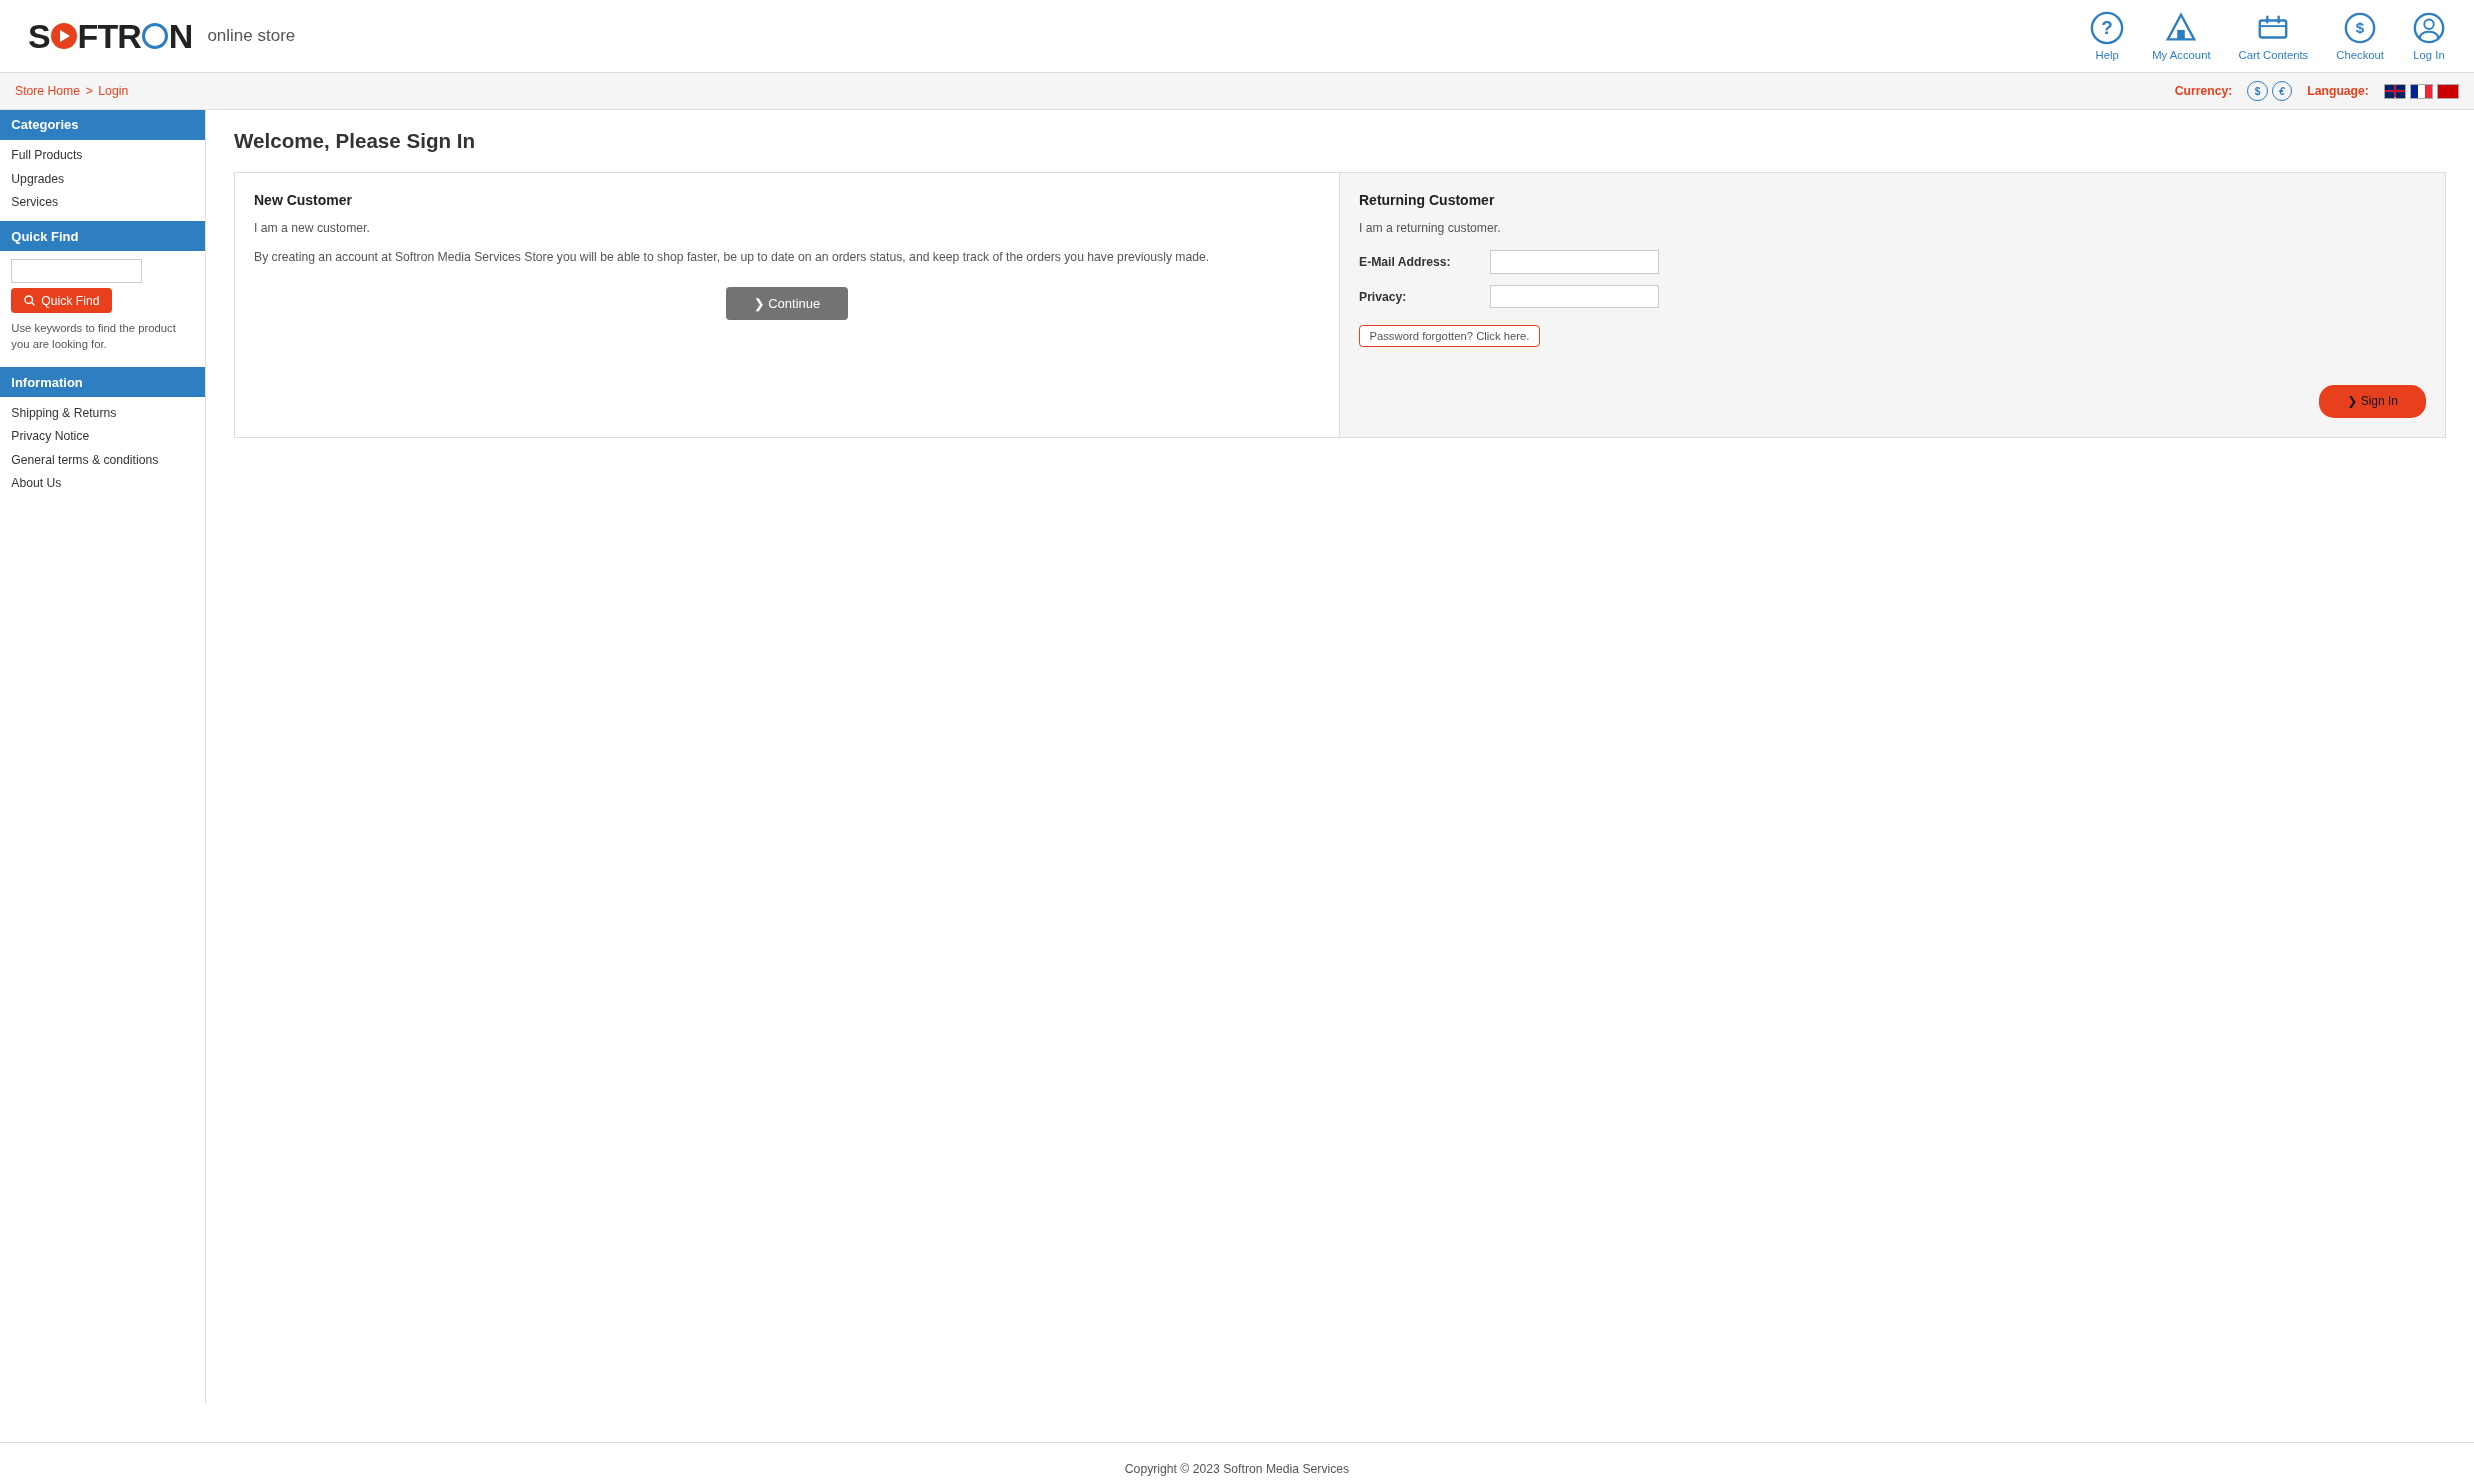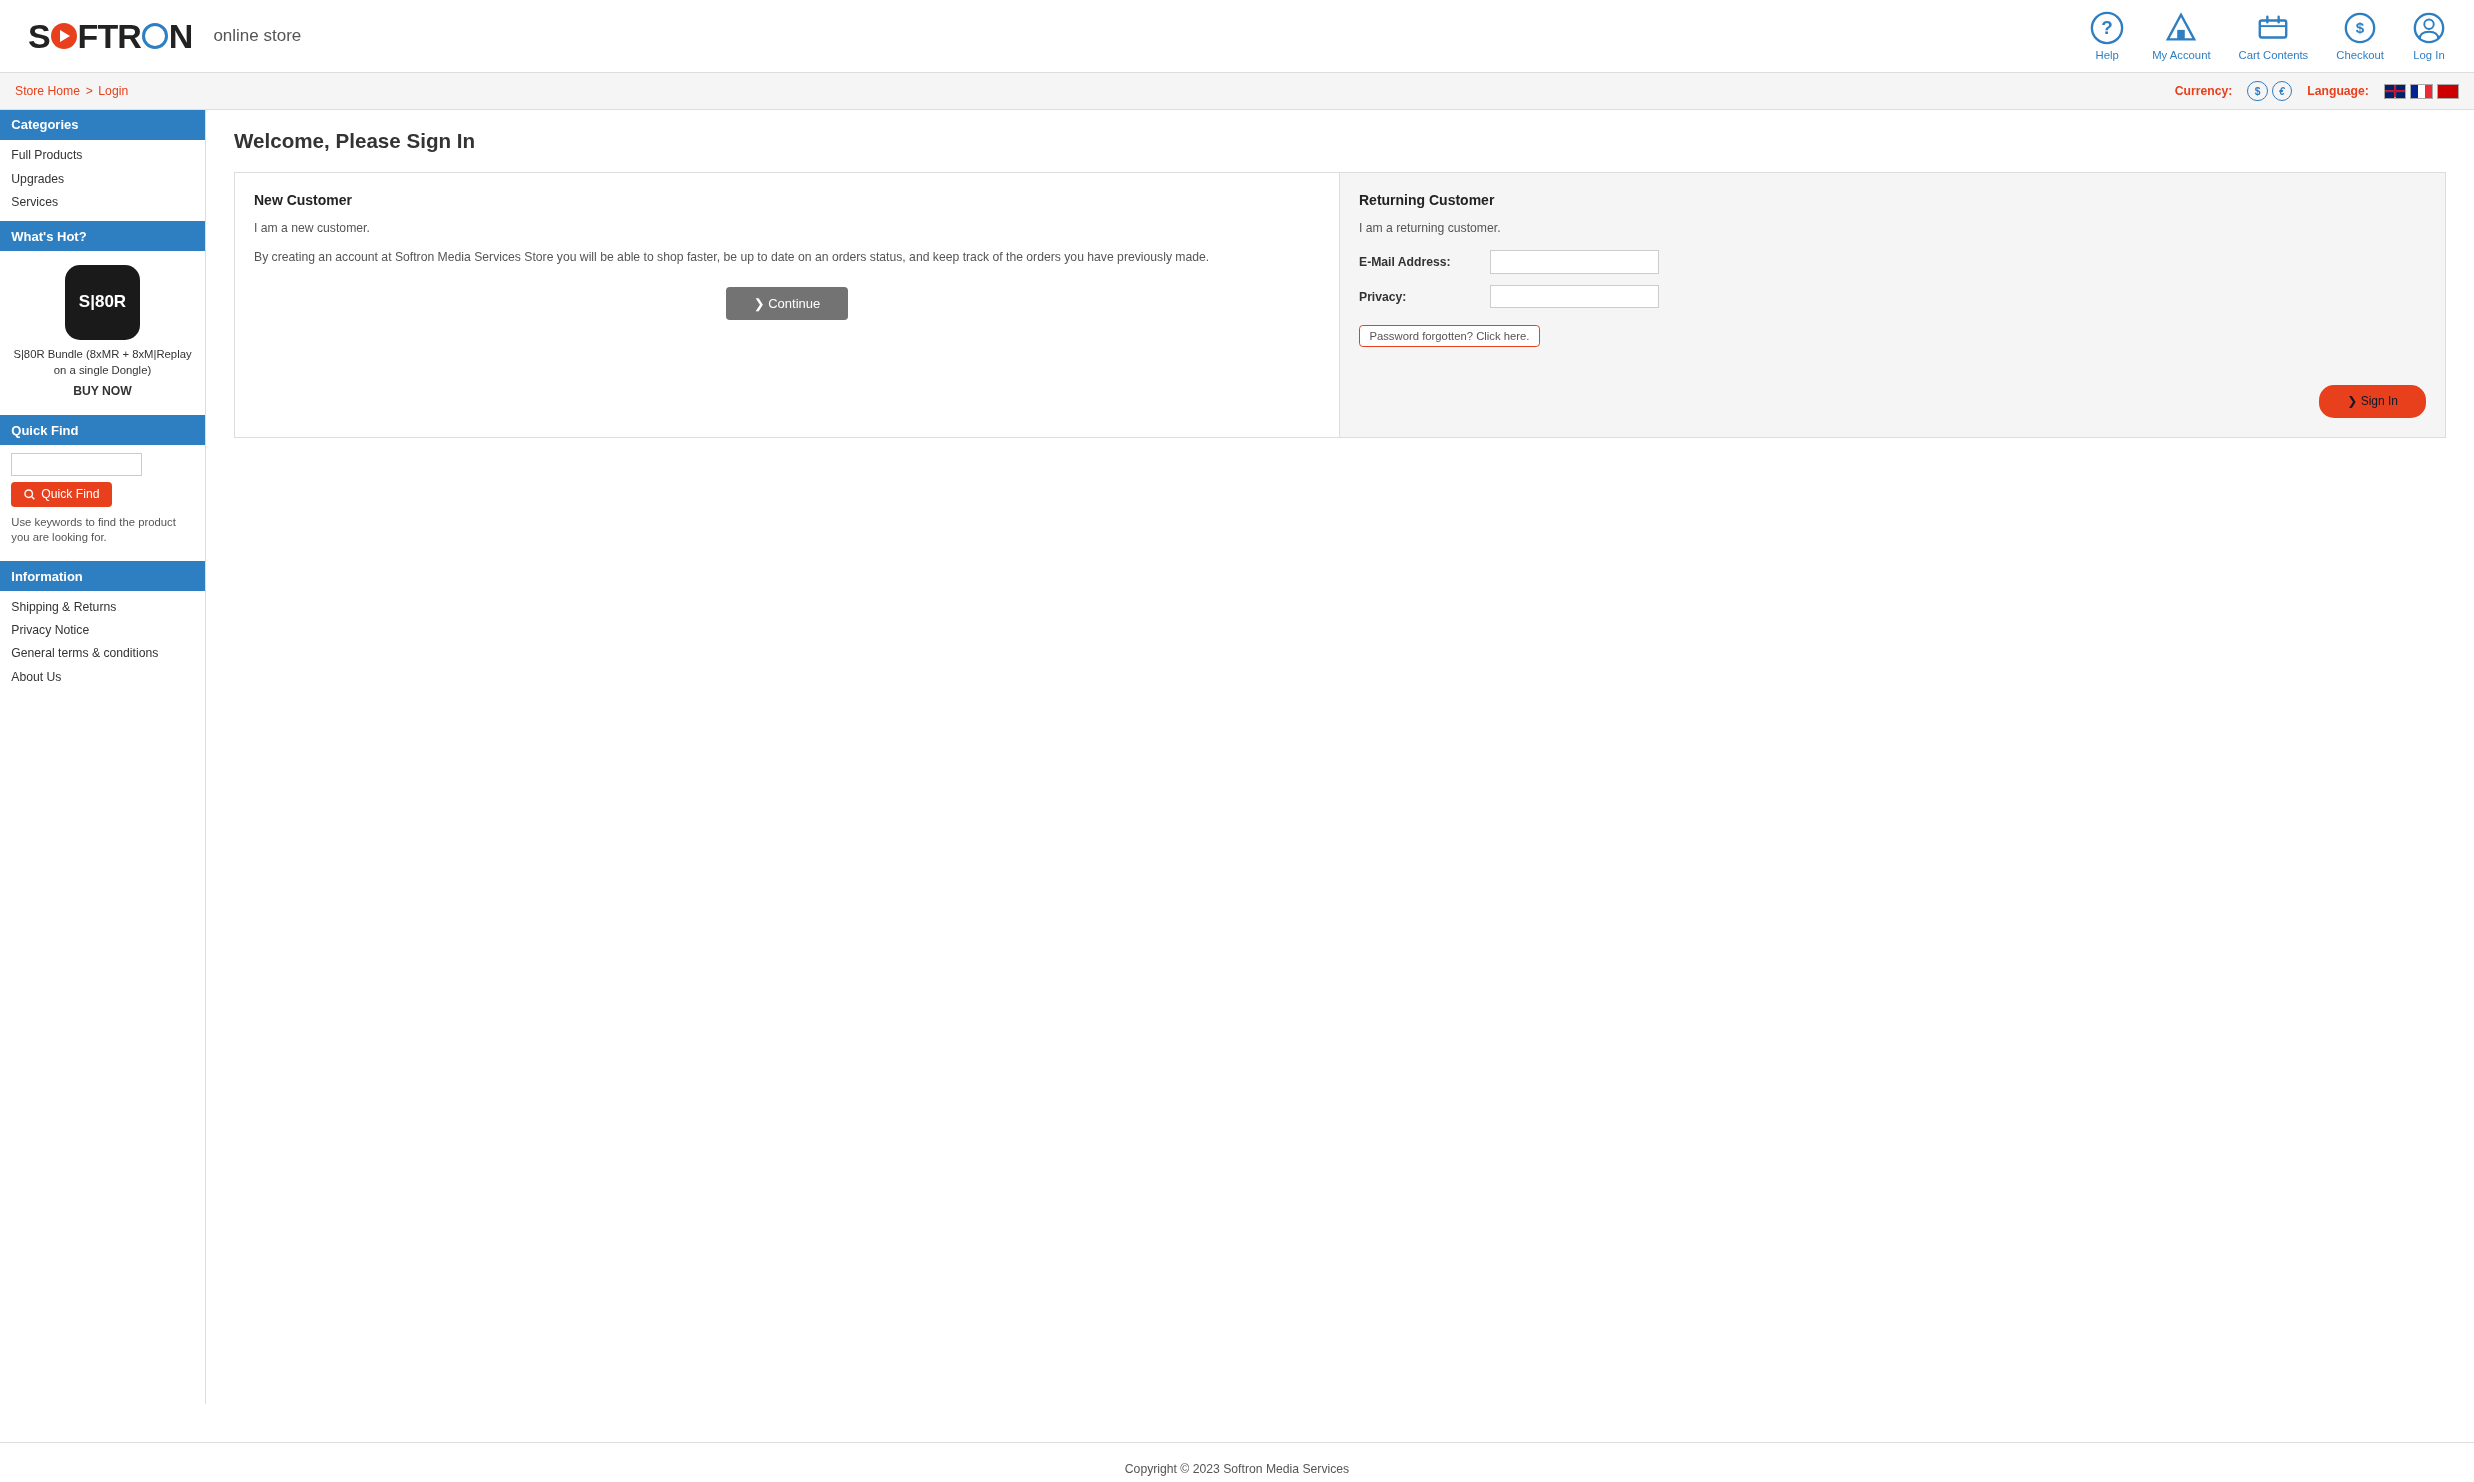--- a/index.html
+++ b/index.html
@@ -46,21 +46,21 @@
       border-radius: 50%;
       border: 3.8px solid #2e7ec2;
       background: transparent;
       vertical-align: middle;
       margin: 0 0.9px;
     }
     .logo-subtitle {
       font-size: 17px;
       color: #555;
       font-weight: normal;
-      margin-left: 21px;
+      margin-left: 15px;
     }
     .nav-icons {
       display: flex;
       align-items: center;
       gap: 28px;
     }
     .nav-icon-item {
       display: flex;
       flex-direction: column;
       align-items: center;
@@ -436,30 +436,20 @@
 
   <div class="sidebar">
 
     <div class="sidebar-section">
       <div class="sidebar-section-header">Categories</div>
       <a class="sidebar-link">Full Products</a>
       <a class="sidebar-link">Upgrades</a>
       <a class="sidebar-link">Services</a>
     </div>
 
-    <div class="sidebar-section">
-      <div class="sidebar-section-header">What's Hot?</div>
-      <div class="whats-hot-product">
-        <div class="product-icon">
-          <span class="product-icon-text">S|80R</span>
-        </div>
-        <div class="product-name">S|80R Bundle (8xMR + 8xM|Replay on a single Dongle)</div>
-        <div class="buy-now">BUY NOW</div>
-      </div>
-    </div>
 
     <div class="sidebar-section">
       <div class="sidebar-section-header">Quick Find</div>
       <input type="text" class="quick-find-input" style="">
       <button class="quick-find-btn">
         <svg width="11.3" height="11.3" viewBox="0 0 12 12">
           <circle cx="5" cy="5" r="4" stroke="#fff" stroke-width="1.5" fill="none"></circle>
           <line x1="8" y1="8" x2="11" y2="11" stroke="#fff" stroke-width="1.5"></line>
         </svg>
         <span>Quick Find</span>

